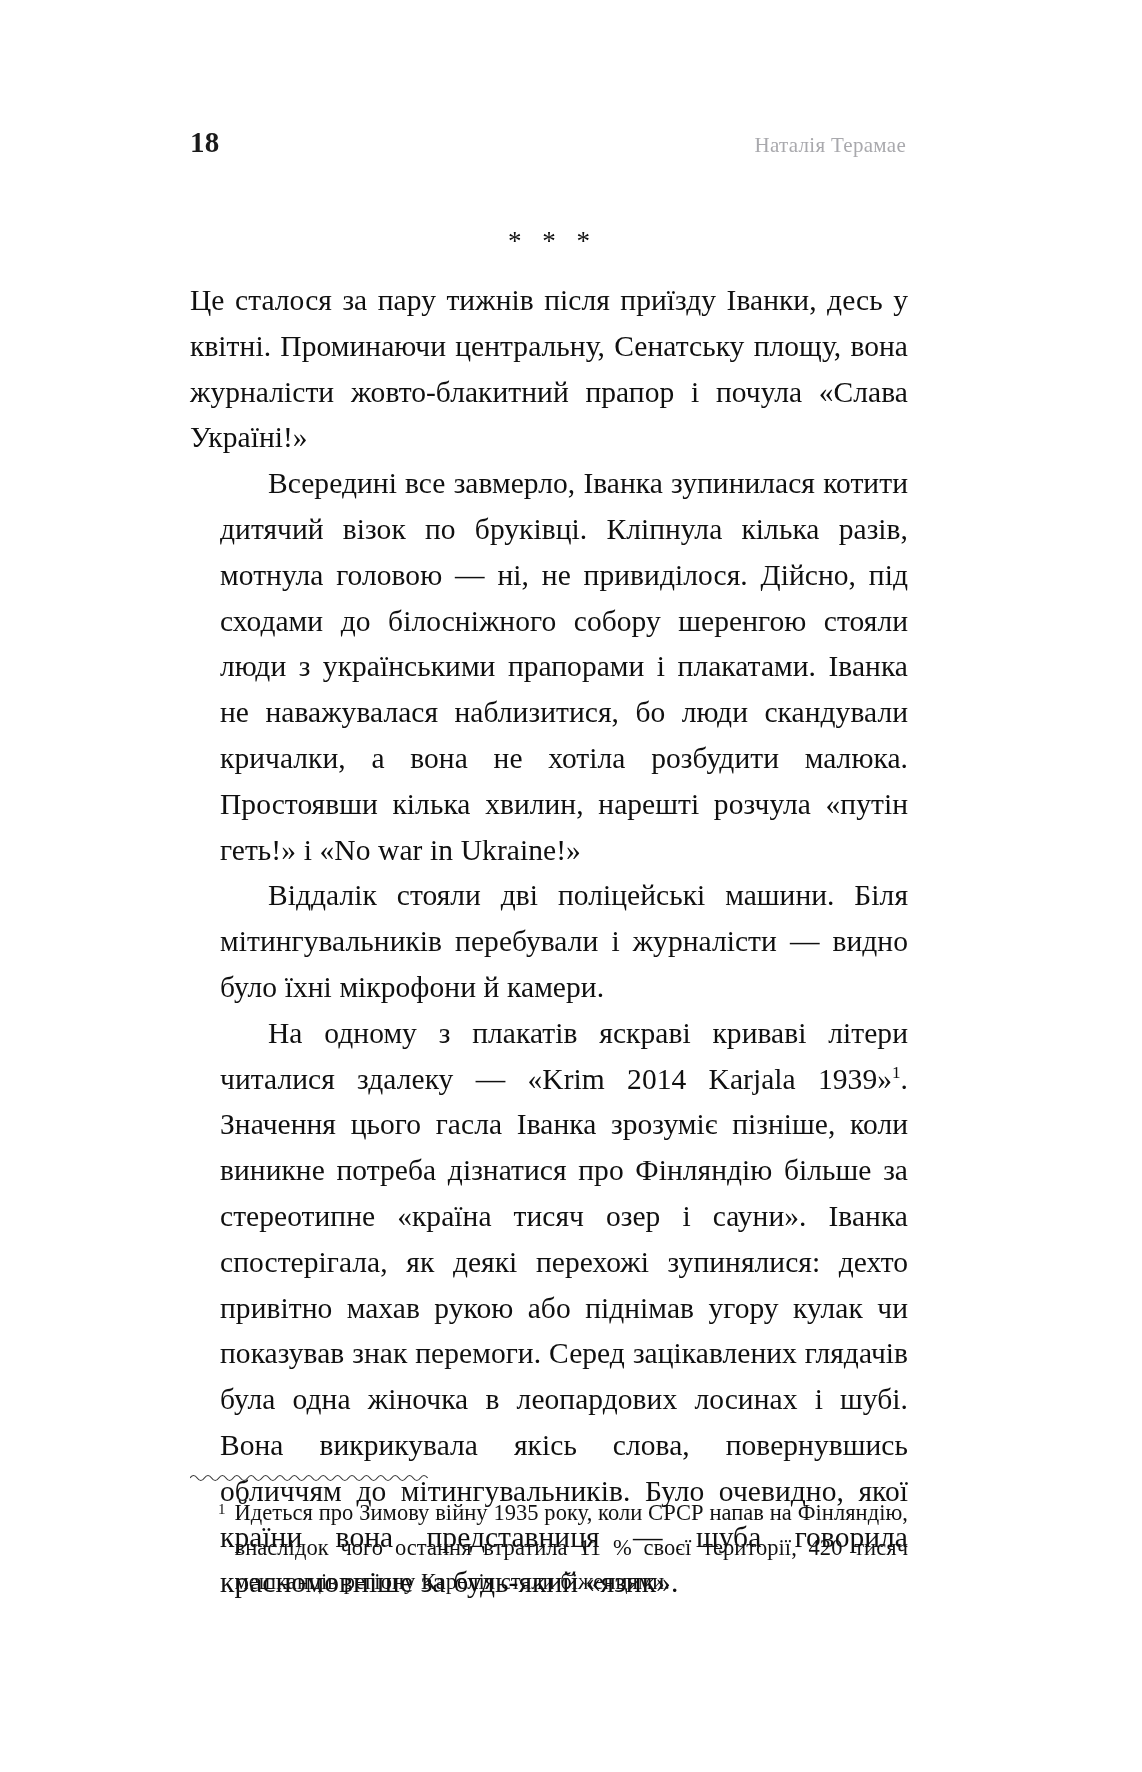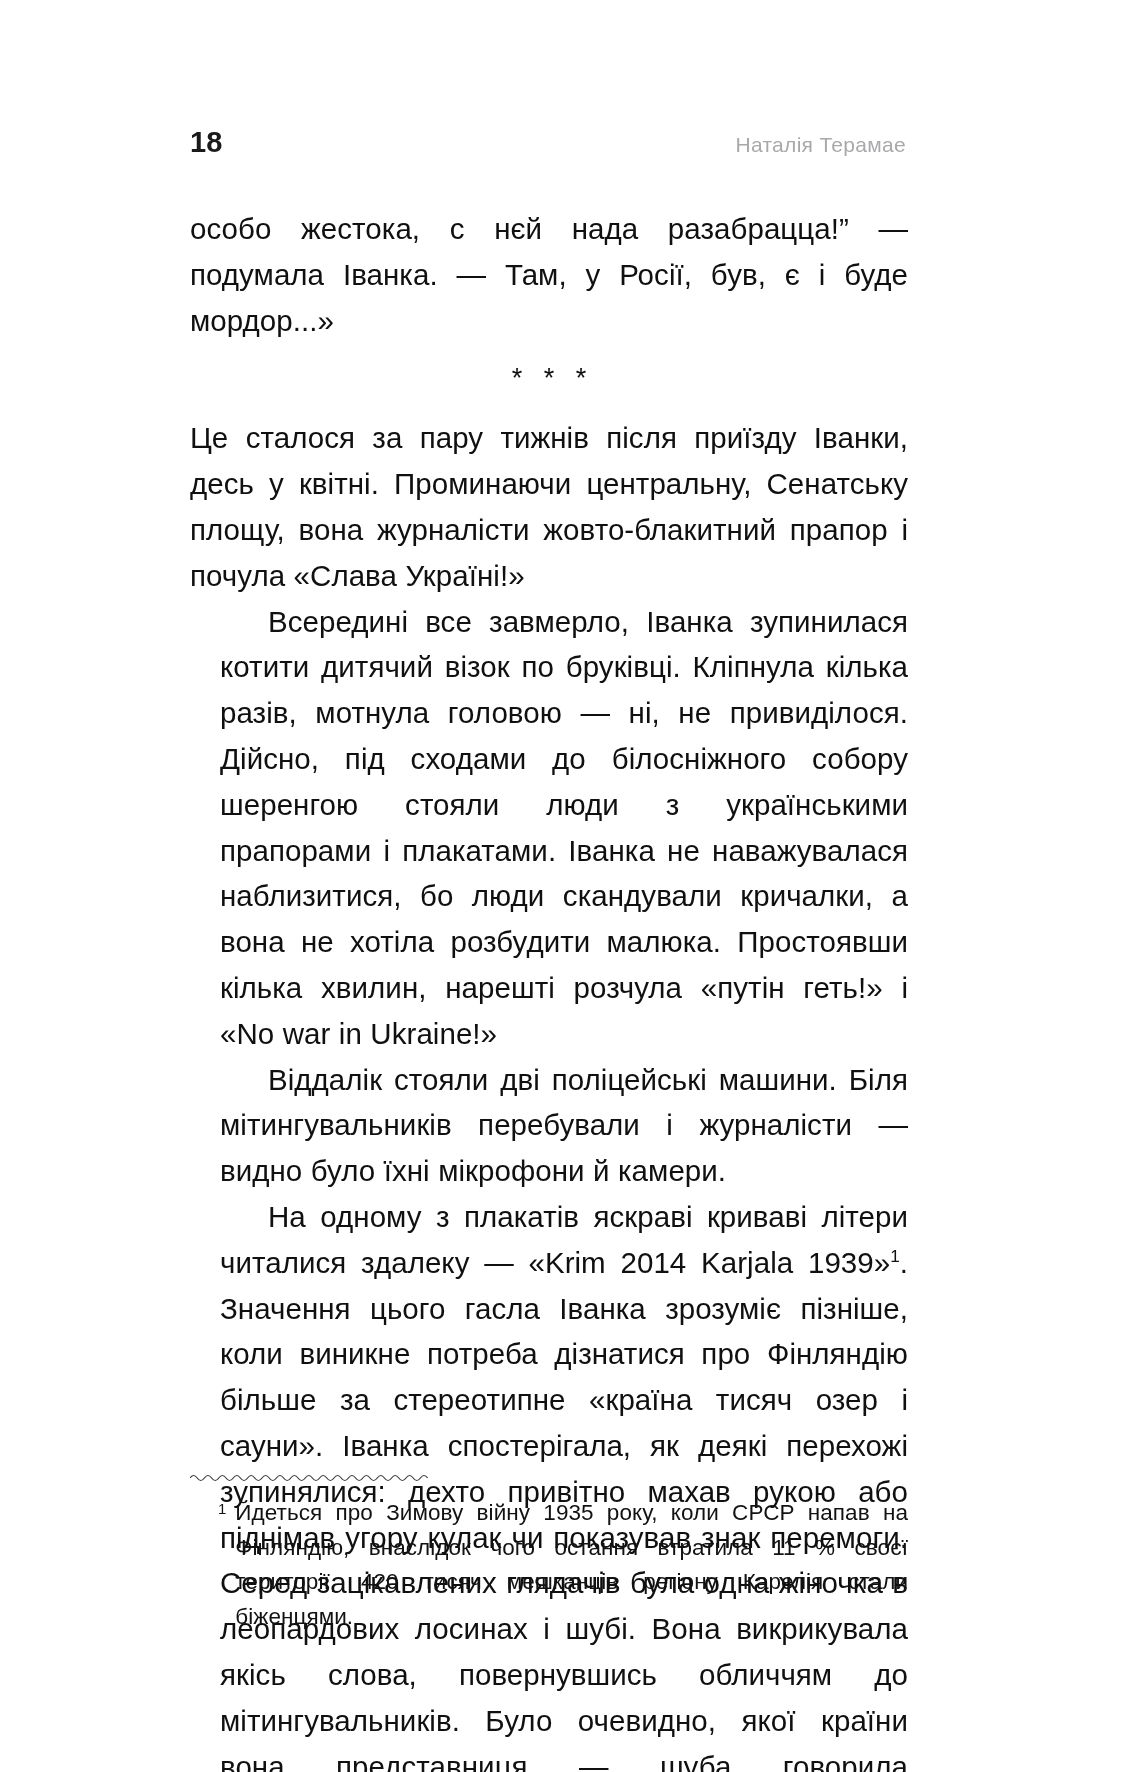--- a/index.html
+++ b/index.html
@@ -6,21 +6,21 @@
     margin: 0;
     padding: 0;
     background: #ffffff;
   }
   .page {
     position: relative;
     width: 1142px;
     height: 1772px;
     background: #ffffff;
     box-sizing: border-box;
-    font-family: Liberation Sans, sans-serif;
+    font-family: Liberation Serif, serif;
     color: #111111;
     overflow: hidden;
   }
 
   
   .running-head {
     position: absolute;
     top: 126px;
     left: 190px;
     width: 716px;
@@ -135,21 +135,20 @@
 
 <div class="page">
 
   <div class="running-head">
     <span class="folio">18</span>
     <span class="author-head">Наталія Терамае</span>
   </div>
 
   <div class="textblock">
 
-    <p class="body cont">особо жестока, с нєй нада разабрацца!” — подумала Іванка. — Там, у Росії, був, є і буде мордор...»</p>
 
     <div class="divider">
       <span>* * *</span>
     </div>
 
     <p class="body cont">Це сталося за пару тижнів після приїзду Іванки, десь у квітні. Проминаючи центральну, Сенатську площу, вона журналісти жовто-блакитний прапор і почула «Слава Україні!»</p>
 
     <p class="body indent">Всередині все завмерло, Іванка зупинилася котити дитячий візок по бруківці. Кліпнула кілька разів, мотнула головою — ні, не привиділося. Дійсно, під сходами до білосніжного собору шеренгою стояли люди з українськими прапорами і плакатами. Іванка не наважувалася наблизитися, бо люди скандували кричалки, а вона не хотіла розбудити малюка. Простоявши кілька хвилин, нарешті розчула «путін геть!» і «No war in Ukraine!»</p>
 
     <p class="body indent">Віддалік стояли дві поліцейські машини. Біля мітингувальників перебували і журналісти — видно було їхні мікрофони й камери.</p>

